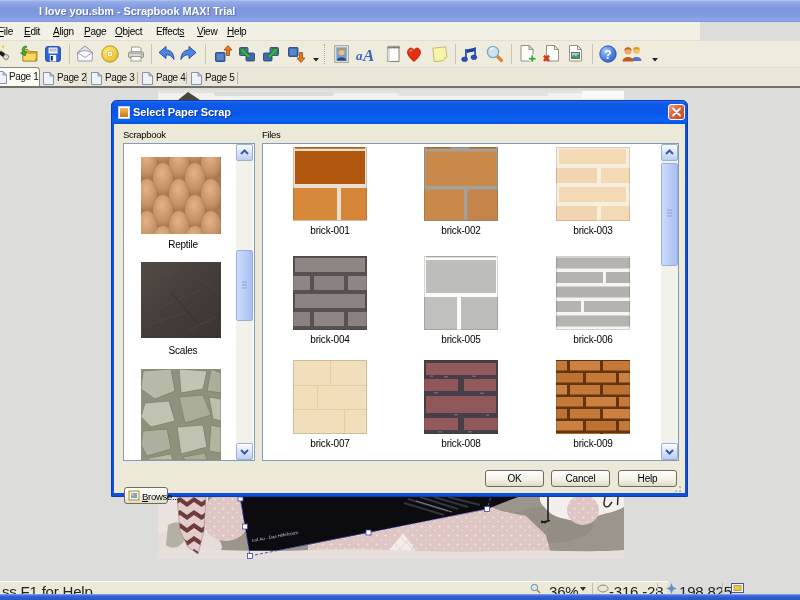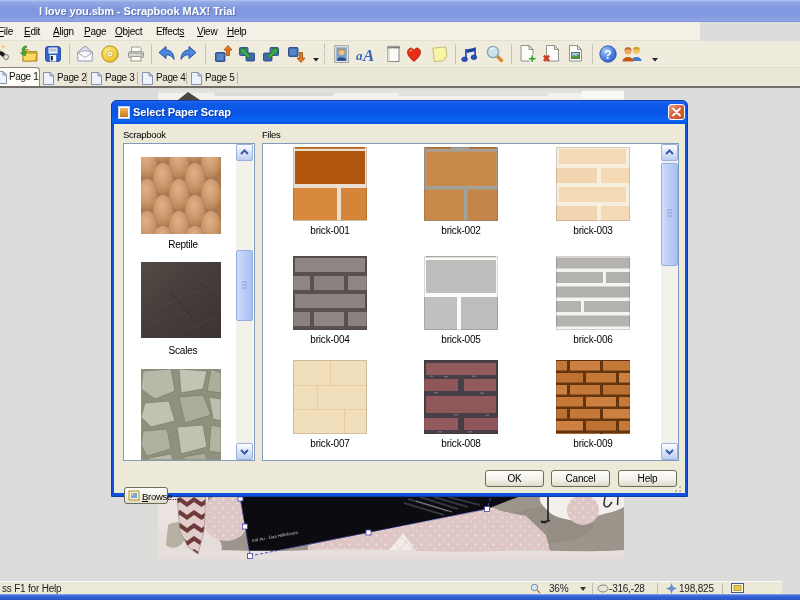--- a/index.html
+++ b/index.html
@@ -14,21 +14,21 @@
 #toolbar{left:0;top:41px;width:800px;height:26px;background:#efecdd;border-bottom:1px solid #e0dccc;}
 .tsep{position:absolute;top:3px;width:1px;height:20px;background:#c9c5b4;}
 .ticon{position:absolute;top:3px;width:20px;height:20px;}
 #tabbar{left:0;top:68px;width:800px;height:18px;background:#eae7d8;}
 .tab{position:absolute;top:2px;height:16px;font-size:10px;letter-spacing:-0.4px;color:#111;white-space:nowrap;}
 .tabsep{position:absolute;top:4px;width:1px;height:12px;background:#b8b4a4;}
 #tabline{left:0;top:86px;width:800px;height:2px;background:#716f68;}
 
 #workspace{left:0;top:88px;width:800px;height:493px;background:#dcdcda;}
 
-#statusbar{left:0;top:581px;width:782px;height:13px;background:#ece9d8;border-top:1px solid #fbfaf4;font-size:10px;letter-spacing:-0.2px;color:#222;}
+#statusbar{left:0;top:581px;width:668px;height:13px;background:#ece9d8;border-top:1px solid #fbfaf4;font-size:15px;letter-spacing:-0.2px;color:#222;}
 .ssep{position:absolute;top:1px;width:1px;height:11px;background:#c0bdae;}
 #bottomedge{left:0;top:594px;width:800px;height:6px;background:linear-gradient(#93a9e6,#3767da 30%,#2c5ad0 70%,#2b56c6);}
 
 #dlg{left:111px;top:100px;width:577px;height:396px;}
 #dlgtitle{position:absolute;left:0;top:0;width:577px;height:24px;border-radius:6px 6px 0 0;background:linear-gradient(#2a71f2 0%,#0f5ae8 14%,#0855e6 50%,#0a63f2 86%,#0353d8 100%);box-shadow:inset 0 1px 0 #5e95f5;}
 #dlgbody{position:absolute;left:0;top:24px;width:571px;height:369px;background:#ece9d8;border-left:3px solid #0d51dd;border-right:3px solid #0d51dd;border-bottom:3px solid #0d51dd;}
 #dlgoutline{position:absolute;left:0;top:0;width:575px;height:395px;border:1px solid #123bac;border-radius:6px 6px 0 0;pointer-events:none;}
 .lbl{position:absolute;font-size:9.5px;letter-spacing:-0.3px;color:#000;}
 .listbox{position:absolute;background:#fff;border:1px solid #7f9db9;}
 .thumblabel{position:absolute;font-size:10px;letter-spacing:-0.2px;color:#000;text-align:center;}

